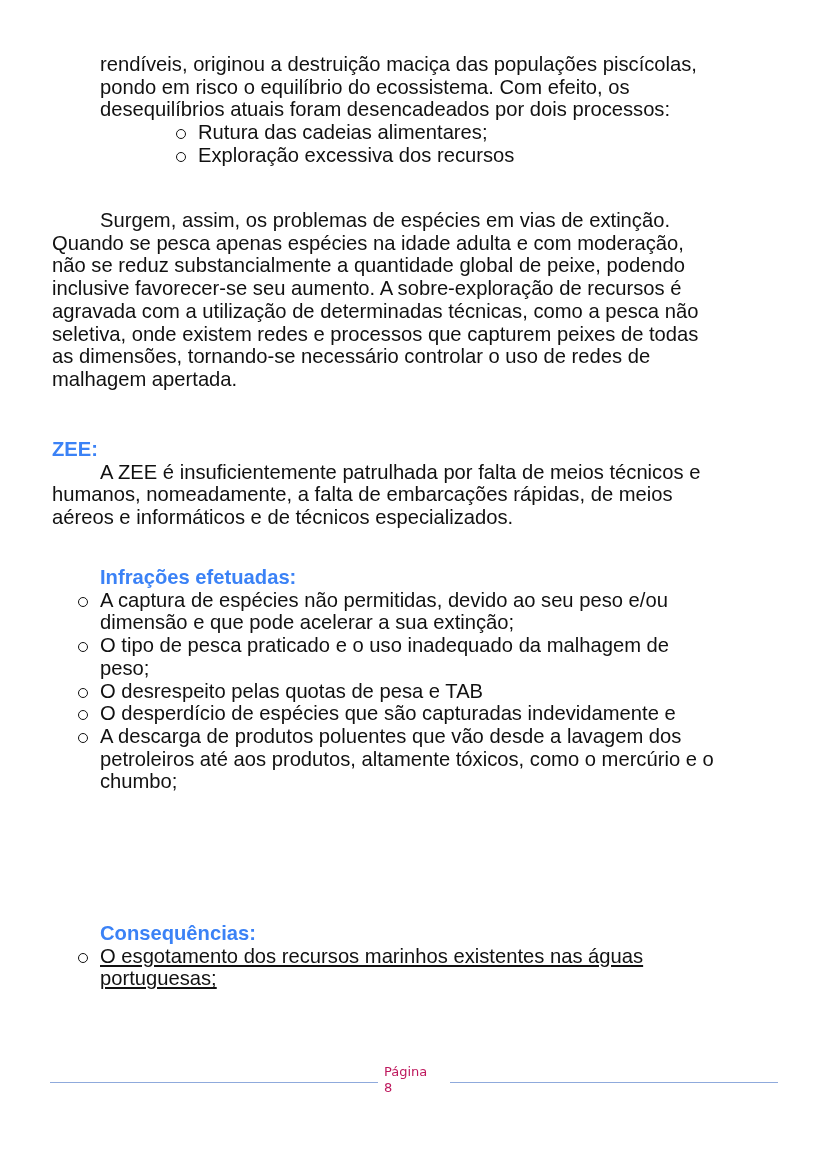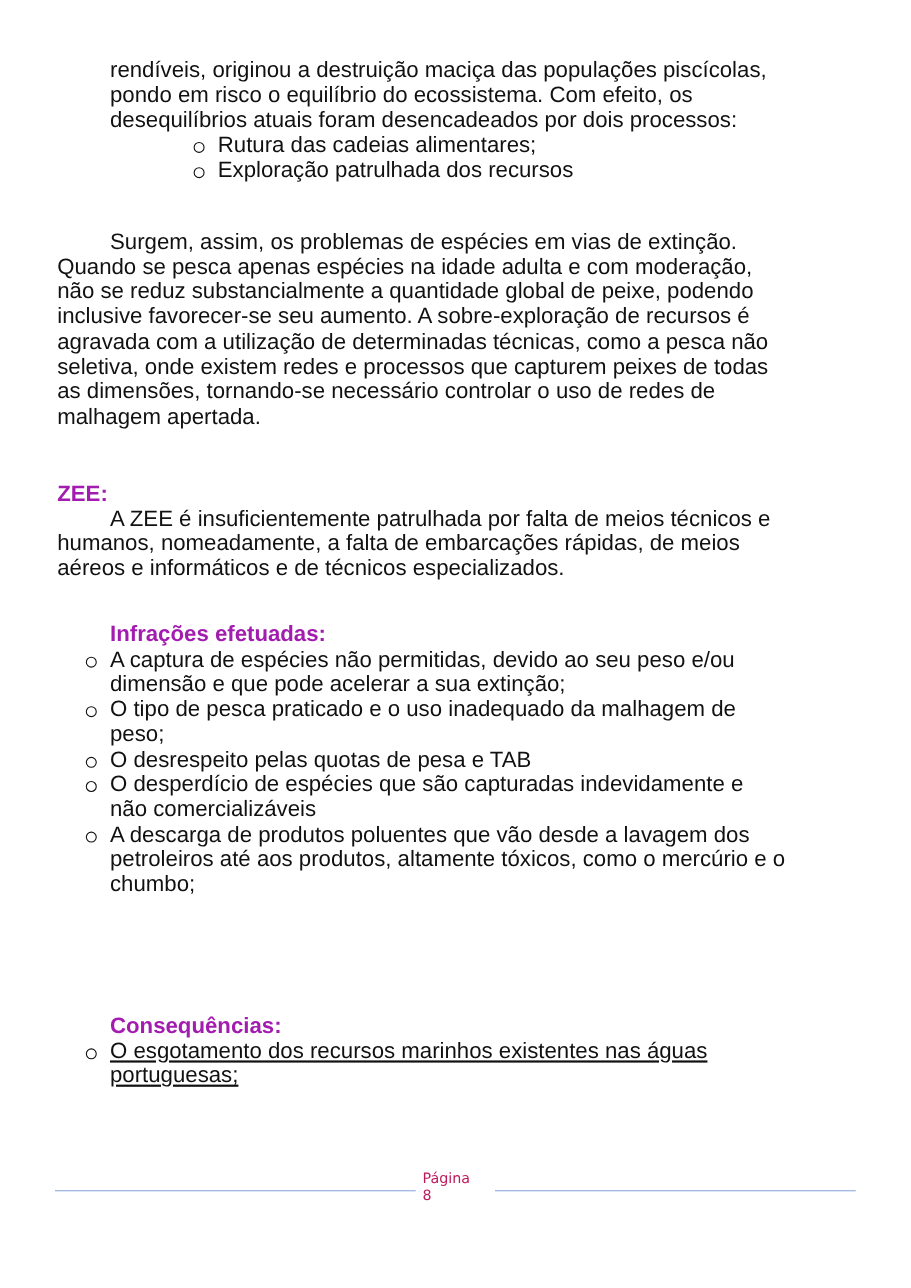--- a/index.html
+++ b/index.html
@@ -10,21 +10,21 @@
   .page { position: absolute; left: 0; top: 0; width: 792px; height: 1171px; }
   .txt { font-size: 20.2px; line-height: 22.7px; white-space: nowrap; }
   .block { position: absolute; left: 52px; width: 740px; }
   .line { display: block; }
   .ind1 { padding-left: 48px; }
   .bullet-row { position: relative; display: block; }
   .bullet-glyph {
     position: absolute; width: 10px; height: 10px; border: 1.4px solid #111;
     border-radius: 50%; box-sizing: border-box;
   }
-  .heading { color: #a21caf; font-weight: bold; font-size: 20.2px; line-height: 22.7px; }
+  .heading { color: #3b82f6; font-weight: bold; font-size: 20.2px; line-height: 22.7px; }
   .footer-line { position: absolute; top: 1082px; height: 1px; background: #8faadc; }
   .footer-text {
     position: absolute; left: 384px; top: 1064px; font-size: 13px; line-height: 16px;
     font-family: "DejaVu Sans", sans-serif; color: #be185d;
   }
 </style>
 </head>
 <body>
 
 <div class="page">
@@ -32,21 +32,21 @@
   <div class="block txt" style="top:53px;">
     <span class="line ind1">rendíveis, originou a destruição maciça das populações piscícolas,</span>
     <span class="line ind1">pondo em risco o equilíbrio do ecossistema. Com efeito, os</span>
     <span class="line ind1">desequilíbrios atuais foram desencadeados por dois processos:</span>
     <span class="bullet-row" style="padding-left:146px;">
       <span class="bullet-glyph" style="left:124px; top:8px;"></span>
       <span>Rutura das cadeias alimentares;</span>
     </span>
     <span class="bullet-row" style="padding-left:146px;">
       <span class="bullet-glyph" style="left:124px; top:8px;"></span>
-      <span>Exploração patrulhada dos recursos</span>
+      <span>Exploração excessiva dos recursos</span>
     </span>
   </div>
 
   <div class="block txt" style="top:209px;">
     <span class="line ind1">Surgem, assim, os problemas de espécies em vias de extinção.</span>
     <span class="line">Quando se pesca apenas espécies na idade adulta e com moderação,</span>
     <span class="line">não se reduz substancialmente a quantidade global de peixe, podendo</span>
     <span class="line">inclusive favorecer-se seu aumento. A sobre-exploração de recursos é</span>
     <span class="line">agravada com a utilização de determinadas técnicas, como a pesca não</span>
     <span class="line">seletiva, onde existem redes e processos que capturem peixes de todas</span>
@@ -74,21 +74,20 @@
       <span class="line">O tipo de pesca praticado e o uso inadequado da malhagem de</span>
       <span class="line">peso;</span>
     </span>
     <span class="bullet-row" style="padding-left:48px;">
       <span class="bullet-glyph" style="left:26px; top:8px;"></span>
       <span class="line">O desrespeito pelas quotas de pesa e TAB</span>
     </span>
     <span class="bullet-row" style="padding-left:48px;">
       <span class="bullet-glyph" style="left:26px; top:8px;"></span>
       <span class="line">O desperdício de espécies que são capturadas indevidamente e</span>
-      <span class="line">não comercializáveis</span>
     </span>
     <span class="bullet-row" style="padding-left:48px;">
       <span class="bullet-glyph" style="left:26px; top:8px;"></span>
       <span class="line">A descarga de produtos poluentes que vão desde a lavagem dos</span>
       <span class="line">petroleiros até aos produtos, altamente tóxicos, como o mercúrio e o</span>
       <span class="line">chumbo;</span>
     </span>
   </div>
 
   <div class="block txt" style="top:922px;">

